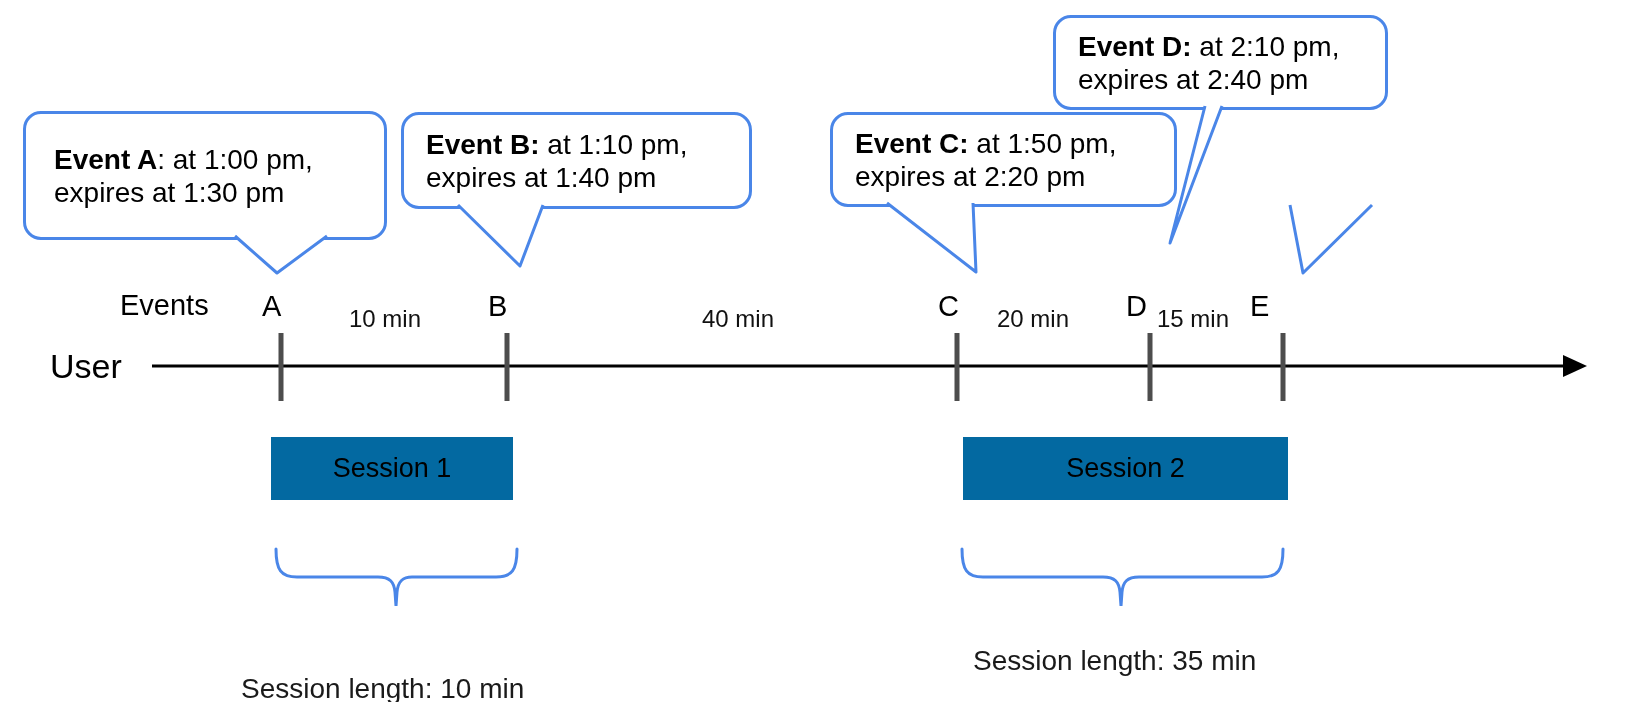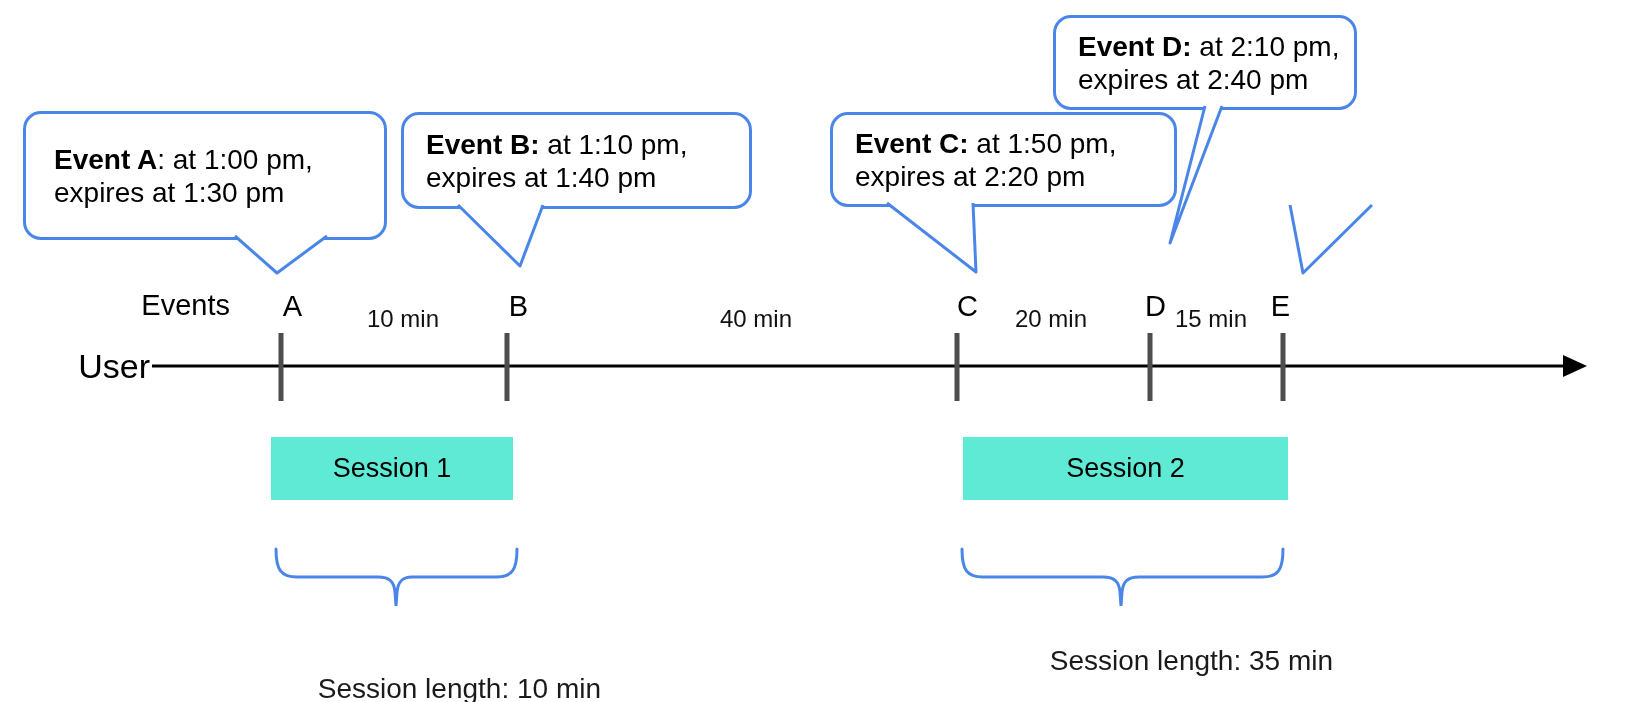--- a/index.html
+++ b/index.html
@@ -19,28 +19,28 @@
     border-radius:18px;
     display:flex;
     flex-direction:column;
     justify-content:center;
     font-size:28px;
     line-height:33px;
     z-index:1;
     color:#000;
   }
   .bubble .b{font-weight:bold;}
-  .lbl{position:absolute;text-align:right;white-space:nowrap;}
+  .lbl{position:absolute;text-align:left;white-space:nowrap;}
   .letter{font-size:29px;line-height:30px;width:40px;}
   .minlbl{font-size:24px;line-height:26px;width:90px;color:#111;}
   .events-lbl{font-size:29px;line-height:30px;width:110px;}
   .user-lbl{font-size:34px;line-height:36px;width:100px;}
   .session-box{
     position:absolute;
-    background:#5eead4;
+    background:#0369a1;
     display:flex;align-items:center;justify-content:center;
     font-size:27px;color:#000;
     z-index:1;
   }
   .slen{font-size:28px;line-height:34px;width:360px;color:#1a1a1a;}
   #overlay{position:absolute;left:0;top:0;z-index:5;pointer-events:none;}
 </style>
 </head>
 <body>
 
@@ -54,21 +54,21 @@
   <div class="bubble" style="left:401px;top:112px;width:351px;height:97px;padding-left:22px;">
     <div><span class="b">Event B:</span><span> at 1:10 pm,</span></div>
     <div>expires at 1:40 pm</div>
   </div>
 
   <div class="bubble" style="left:830px;top:112px;width:347px;height:95px;padding-left:22px;">
     <div><span class="b">Event C:</span><span> at 1:50 pm,</span></div>
     <div>expires at 2:20 pm</div>
   </div>
 
-  <div class="bubble" style="left:1053px;top:15px;width:304px;height:95px;padding-left:22px;">
+  <div class="bubble" style="left:1053px;top:15px;width:335px;height:95px;padding-left:22px;">
     <div><span class="b">Event D:</span><span> at 2:10 pm,</span></div>
     <div>expires at 2:40 pm</div>
   </div>
 
 
   <div class="lbl events-lbl" style="left:120px;top:290px;">Events</div>
   <div class="lbl user-lbl" style="left:50px;top:348px;">User</div>
 
   <div class="lbl letter" style="left:262px;top:291px;">A</div>
   <div class="lbl letter" style="left:488px;top:291px;">B</div>

